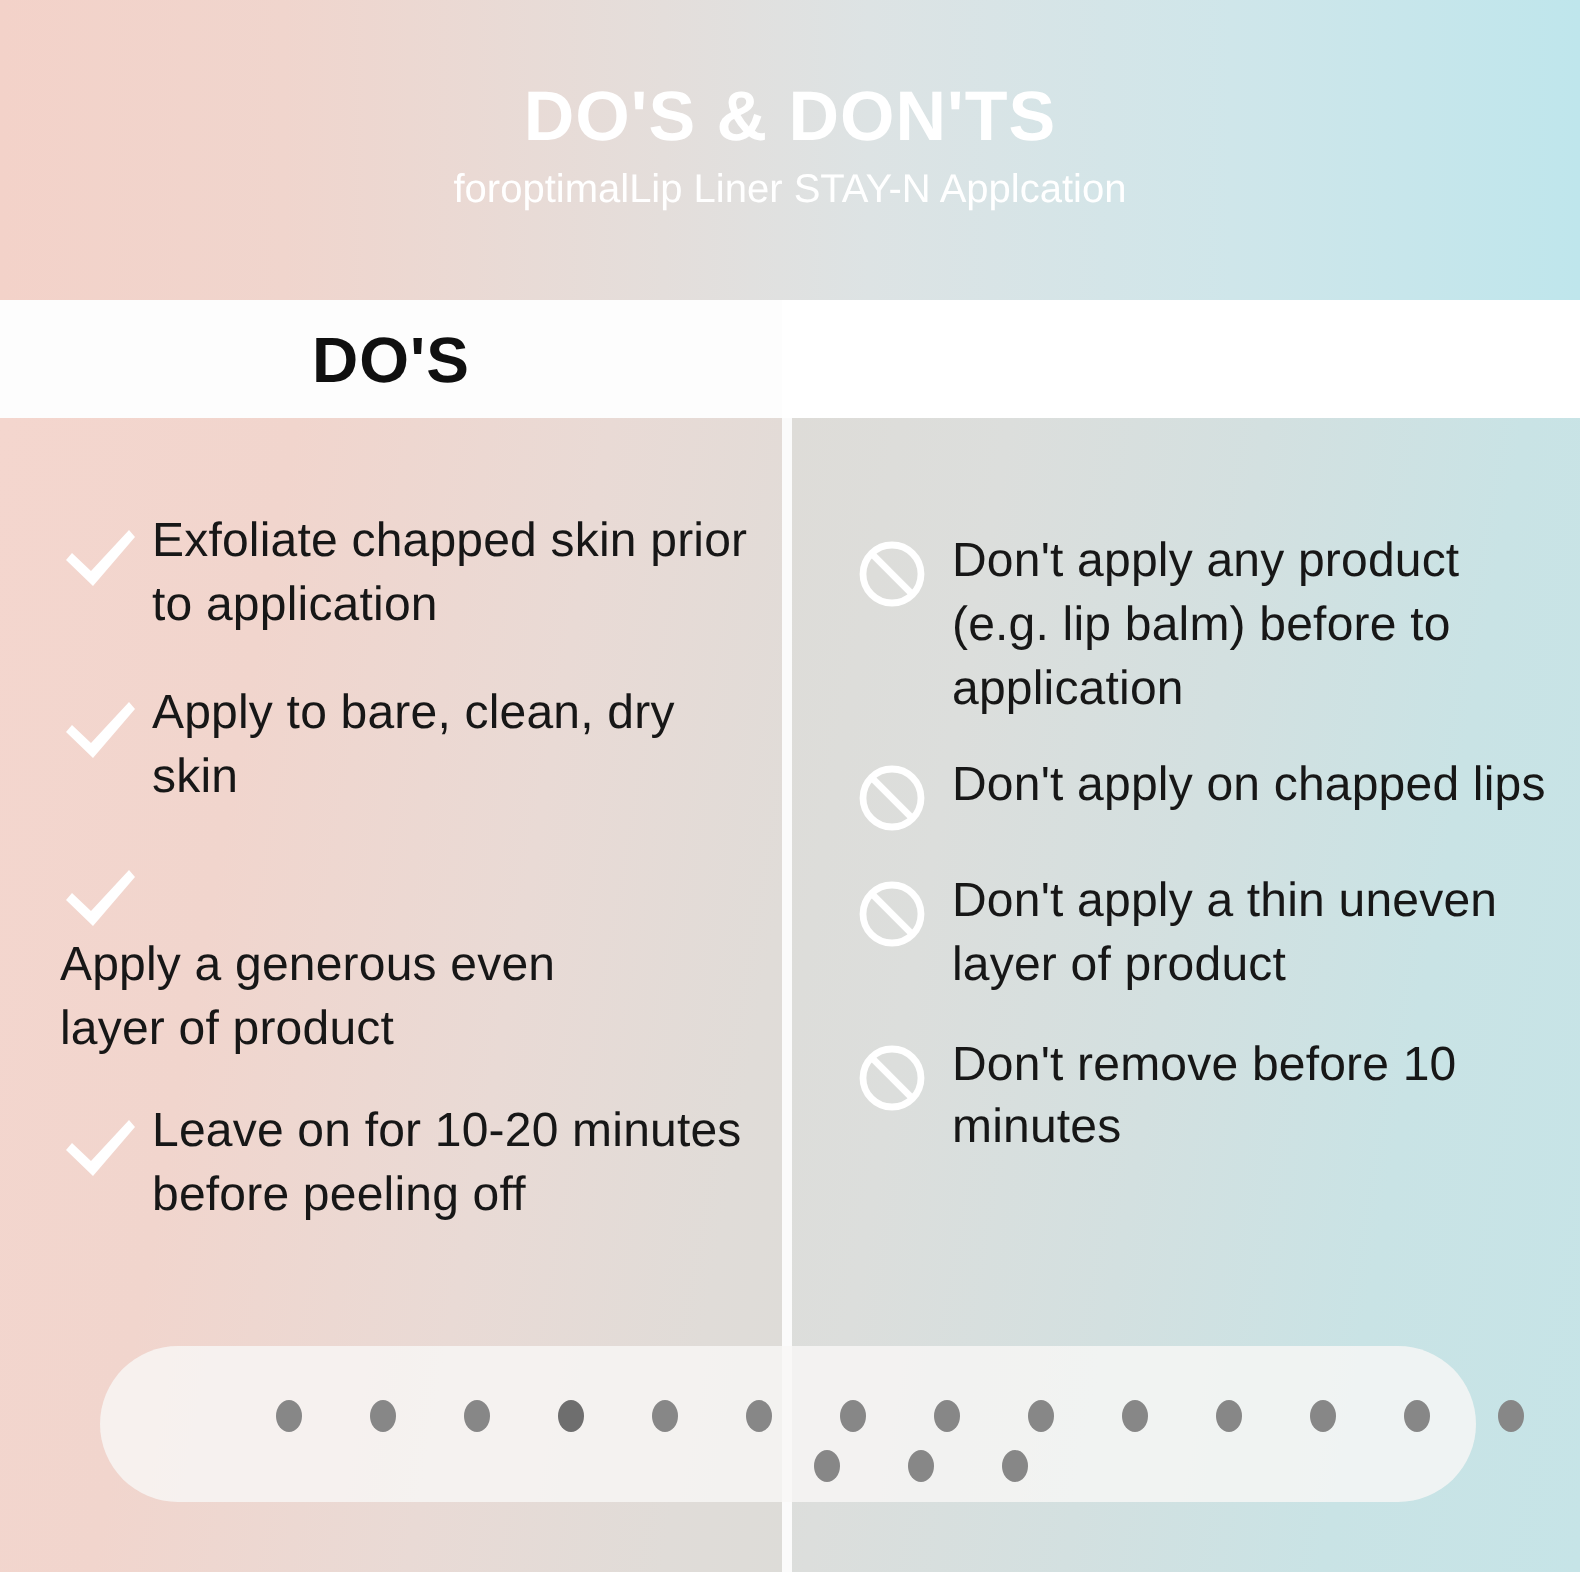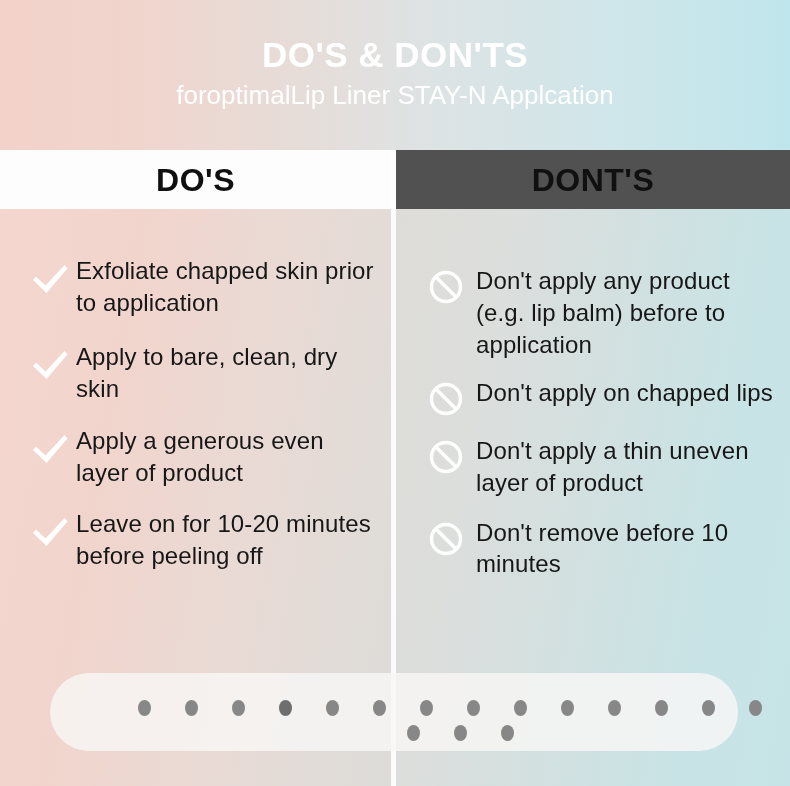--- a/index.html
+++ b/index.html
@@ -48,21 +48,21 @@
     font-size: 35px;
     font-weight: bold;
     color: #ffffff;
     letter-spacing: 0.5px;
     line-height: 1.1;
     margin: 0 0 6px 0;
     text-align: center;
     white-space: nowrap;
   }
   .header-subtitle {
-    font-size: 26px;
+    font-size: 20px;
     font-weight: normal;
     color: #ffffff;
     line-height: 1.1;
     margin: 0;
     text-align: center;
     white-space: nowrap;
   }
 
   
   .colbars {
@@ -180,21 +180,21 @@
   .col.left .item-text {
     max-width: 300px;
   }
   .col.right .item-text {
     max-width: 300px;
   }
 
   
   .col.left .item.i0 { margin-top: 8px;  margin-bottom: 20px; }
   .col.left .item.i1 { margin-bottom: 22px; }
-  .col.left .item.i2 { margin-bottom: 20px; }
+  .col.left .item.i2 { margin-bottom: 20px; flex-direction: column; }
   .col.left .item.i3 { margin-bottom: 0; }
 
   .col.right .item.r0 { margin-top: 0;  margin-bottom: 16px; }
   .col.right .item.r1 { margin-bottom: 18px; }
   .col.right .item.r2 { margin-bottom: 18px; }
   .col.right .item.r3 { margin-bottom: 0; }
 
   
   .pill {
     position: absolute;
@@ -223,23 +223,20 @@
   <div class="header">
     <div class="header-title">DO'S &amp; DON'TS</div>
     <div class="header-subtitle">foroptimalLip Liner STAY-N Applcation</div>
   </div>
 
   <div class="colbars">
     <div class="colbar dos">
       <span class="colbar-label">DO'S</span>
     </div>
     <div class="colbar gap"></div>
-    <div class="colbar donts">
-      <span class="colbar-label">DONT'S</span>
-    </div>
   </div>
 
   <div class="body-wrap">
 
     <div class="col left">
       <div class="items">
 
         <div class="item i1">
           <span class="icon-box">
             <svg width="40" height="34" viewBox="0 0 40 34" aria-hidden="true">

